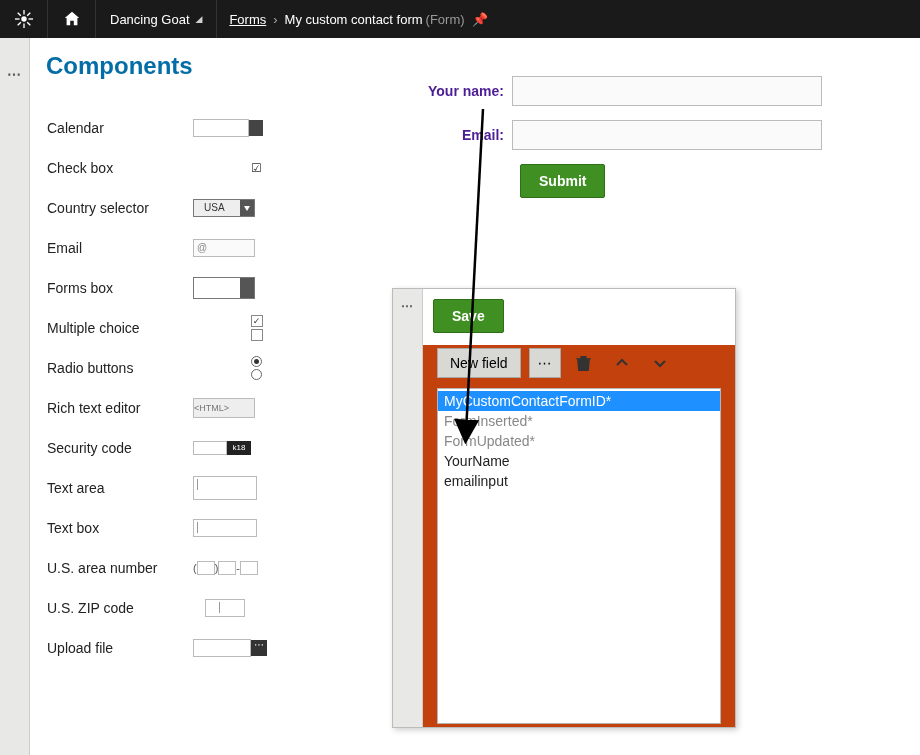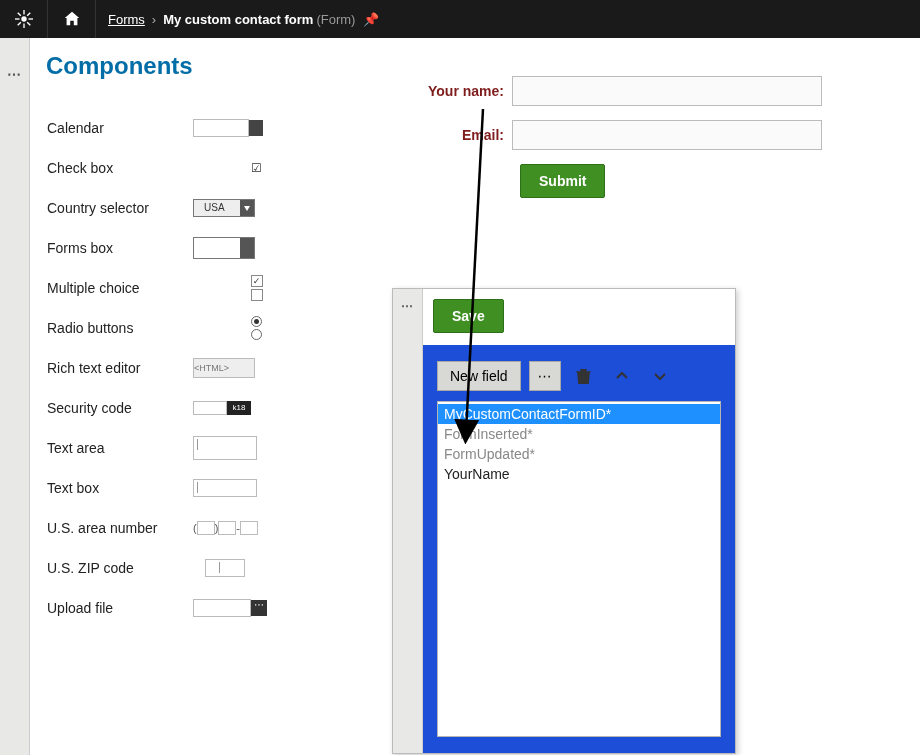--- a/index.html
+++ b/index.html
@@ -6,21 +6,21 @@
     body { font-family: "Segoe UI", Arial, sans-serif; font-size: 14px; color: #333; background: #fff; width: 920px; height: 755px; overflow: hidden; position: relative; }
 
     
     .topbar { background: #1a1a1a; height: 38px; display: flex; align-items: center; color: #fff; }
     .topbar-icon { width: 48px; height: 38px; display: flex; align-items: center; justify-content: center; border-right: 1px solid #333; cursor: pointer; }
     .topbar-site { padding: 0 14px; height: 38px; display: flex; align-items: center; border-right: 1px solid #333; font-size: 13px; cursor: pointer; }
     .topbar-site .caret { margin-left: 6px; font-size: 9px; opacity: 0.8; }
     .breadcrumb { display: flex; align-items: center; padding-left: 12px; font-size: 13px; }
     .breadcrumb a { color: #fff; text-decoration: underline; }
     .breadcrumb .sep { margin: 0 7px; color: #aaa; }
-    .breadcrumb .form-name { color: #fff; font-weight: bold; }
+    .breadcrumb .form-name { color: #fff; }
     .breadcrumb .form-type { color: #999; margin-left: 3px; }
     .breadcrumb .pin { margin-left: 8px; color: #aaa; cursor: pointer; font-size: 13px; }
 
     
     .left-gutter { position: absolute; left: 0; top: 38px; bottom: 0; width: 30px; background: #e8e8e6; border-right: 1px solid #ccc; }
     .left-gutter .dots { padding-top: 28px; text-align: center; color: #555; font-weight: bold; letter-spacing: 1px; cursor: pointer; }
 
     
     .sidebar { position: absolute; left: 30px; top: 38px; bottom: 0; width: 308px; background: #fff; border-right: 1px solid #ccc; padding: 14px 16px 0 16px; overflow-y: auto; }
     .sidebar h1 { color: #036da7; font-size: 24px; font-weight: 600; margin-bottom: 28px; }
@@ -57,35 +57,35 @@
     .prev-upload { width:58px;height:18px;border:1px solid #bbb;background:#fff;display:inline-block;}
     .prev-upload-btn { width:16px;height:16px;background:#333;display:inline-block;border:1px solid #333;position:relative;top:0px;}
     .prev-upload-btn::after{content:"⋯";color:#fff;font-size:10px;position:absolute;left:2px;top:-2px;}
 
     
     .main { position: absolute; left: 312px; top: 38px; right: 0; bottom: 0; background: #fff; }
 
     
     .form-preview { position: absolute; top: 38px; left: 80px; }
     .form-row { display: flex; align-items: center; margin-bottom: 14px; }
-    .form-label { width: 120px; text-align: right; color: #7f1d1d; font-weight: 600; font-size: 14px; padding-right: 8px; }
+    .form-label { width: 120px; text-align: right; color: #4c1d95; font-weight: 600; font-size: 14px; padding-right: 8px; }
     .form-input { width: 310px; height: 30px; border: 1px solid #bbb; background: #fafafa; }
     .submit-row { margin-left: 128px; margin-top: 8px;}
     .btn-green { background: #3f8f23; color: #fff; border: 1px solid #2e6f18; height: 34px; padding: 8px 18px; font-size: 14px; font-weight: 600; cursor: pointer; border-radius: 2px;}
 
     
     .arrow-svg { position: absolute; left: 441px; top: 107px; pointer-events: none; }
 
     
     .editor { position: absolute; top: 250px; left: 80px; width: 344px; border: 1px solid #bbb; background: #e8e8e6; box-shadow: 2px 2px 6px rgba(0,0,0,0.2); }
     .editor-top { display: flex; }
     .editor-gutter { width: 30px; background: #e8e8e6; border-right: 1px solid #ccc; padding-top: 10px; text-align: center; color: #555; font-weight: bold; letter-spacing: 1px; cursor: pointer; font-size: 12px; }
     .editor-body { flex: 1; background: #fff; }
     .editor-toolbar { padding: 10px 10px 12px 10px; background: #fff; }
-    .editor-fields-wrap { background: #1d4ed8; padding: 16px 14px; }
+    .editor-fields-wrap { background: #c2410c; padding: 3px 14px; }
     .fields-bar { display: flex; align-items: center; gap: 8px; margin-bottom: 10px; }
     .btn-grey { background: #d8d8d4; border: 1px solid #a8a8a4; height: 30px; padding: 0 12px; font-size: 14px; cursor: pointer; }
     .icon-btn { height: 30px; width: 30px; display: flex; align-items: center; justify-content: center; color: #333; cursor: pointer; }
     .field-list { background: #fff; border: 1px solid #b5b5b5; width: 284px; height: 336px; overflow-y: scroll; padding: 2px 0; }
     .field-item { height: 20px; line-height: 20px; padding: 0 6px; font-size: 14px; color: #222; cursor: pointer; }
     .field-item.sys { color: #888; }
     .field-item.sel { background: #1e90ff; color: #fff; }
 
   </style>
 </head>
@@ -105,20 +105,24 @@
           <line x1="3" y1="17" x2="6.5" y2="13.5"></line>
           <line x1="13.5" y1="6.5" x2="17" y2="3"></line>
         </g>
       </svg>
   </div>
   <div class="topbar-icon">
     <svg width="18" height="18" viewBox="0 0 20 20" fill="#fff">
         <path d="M10 2 L18 9 L16 9 L16 17 L12 17 L12 12 L8 12 L8 17 L4 17 L4 9 L2 9 Z"></path>
       </svg>
   </div>
+  <div class="topbar-site">
+    <span>Dancing Goat</span>
+    <span class="caret">◢</span>
+  </div>
   <div class="breadcrumb">
     <a href="#">Forms</a>
     <span class="sep">›</span>
     <span class="form-name">My custom contact form</span>
     <span class="form-type">(Form)</span>
     <span class="pin">📌</span>
   </div>
 </div>
 
 <div class="left-gutter">
@@ -144,20 +148,26 @@
   </div>
 
   <div class="component-row">
     <span class="comp-label">Country selector</span>
     <span class="comp-preview">
         <span class="prev-select">USA</span>
       </span>
   </div>
 
 
+  <div class="component-row">
+    <span class="comp-label">Email</span>
+    <span class="comp-preview">
+        <span class="prev-email">@</span>
+      </span>
+  </div>
 
   <div class="component-row">
     <span class="comp-label">Forms box</span>
     <span class="comp-preview">
         <span class="prev-listbox">
           <span class="arrows"></span>
         </span>
       </span>
   </div>
 
@@ -279,20 +289,21 @@
               <svg width="14" height="14" viewBox="0 0 14 14" fill="none" stroke="#333" stroke-width="2">
                   <path d="M2 5 L7 10 L12 5"></path>
                 </svg>
             </span>
           </div>
           <div class="field-list">
             <div class="field-item sel">MyCustomContactFormID*</div>
             <div class="field-item sys">FormInserted*</div>
             <div class="field-item sys">FormUpdated*</div>
             <div class="field-item">YourName</div>
+            <div class="field-item">emailinput</div>
           </div>
         </div>
       </div>
     </div>
   </div>
 
 </div>
 
 <svg class="arrow-svg" width="80" height="340">
   <defs>

